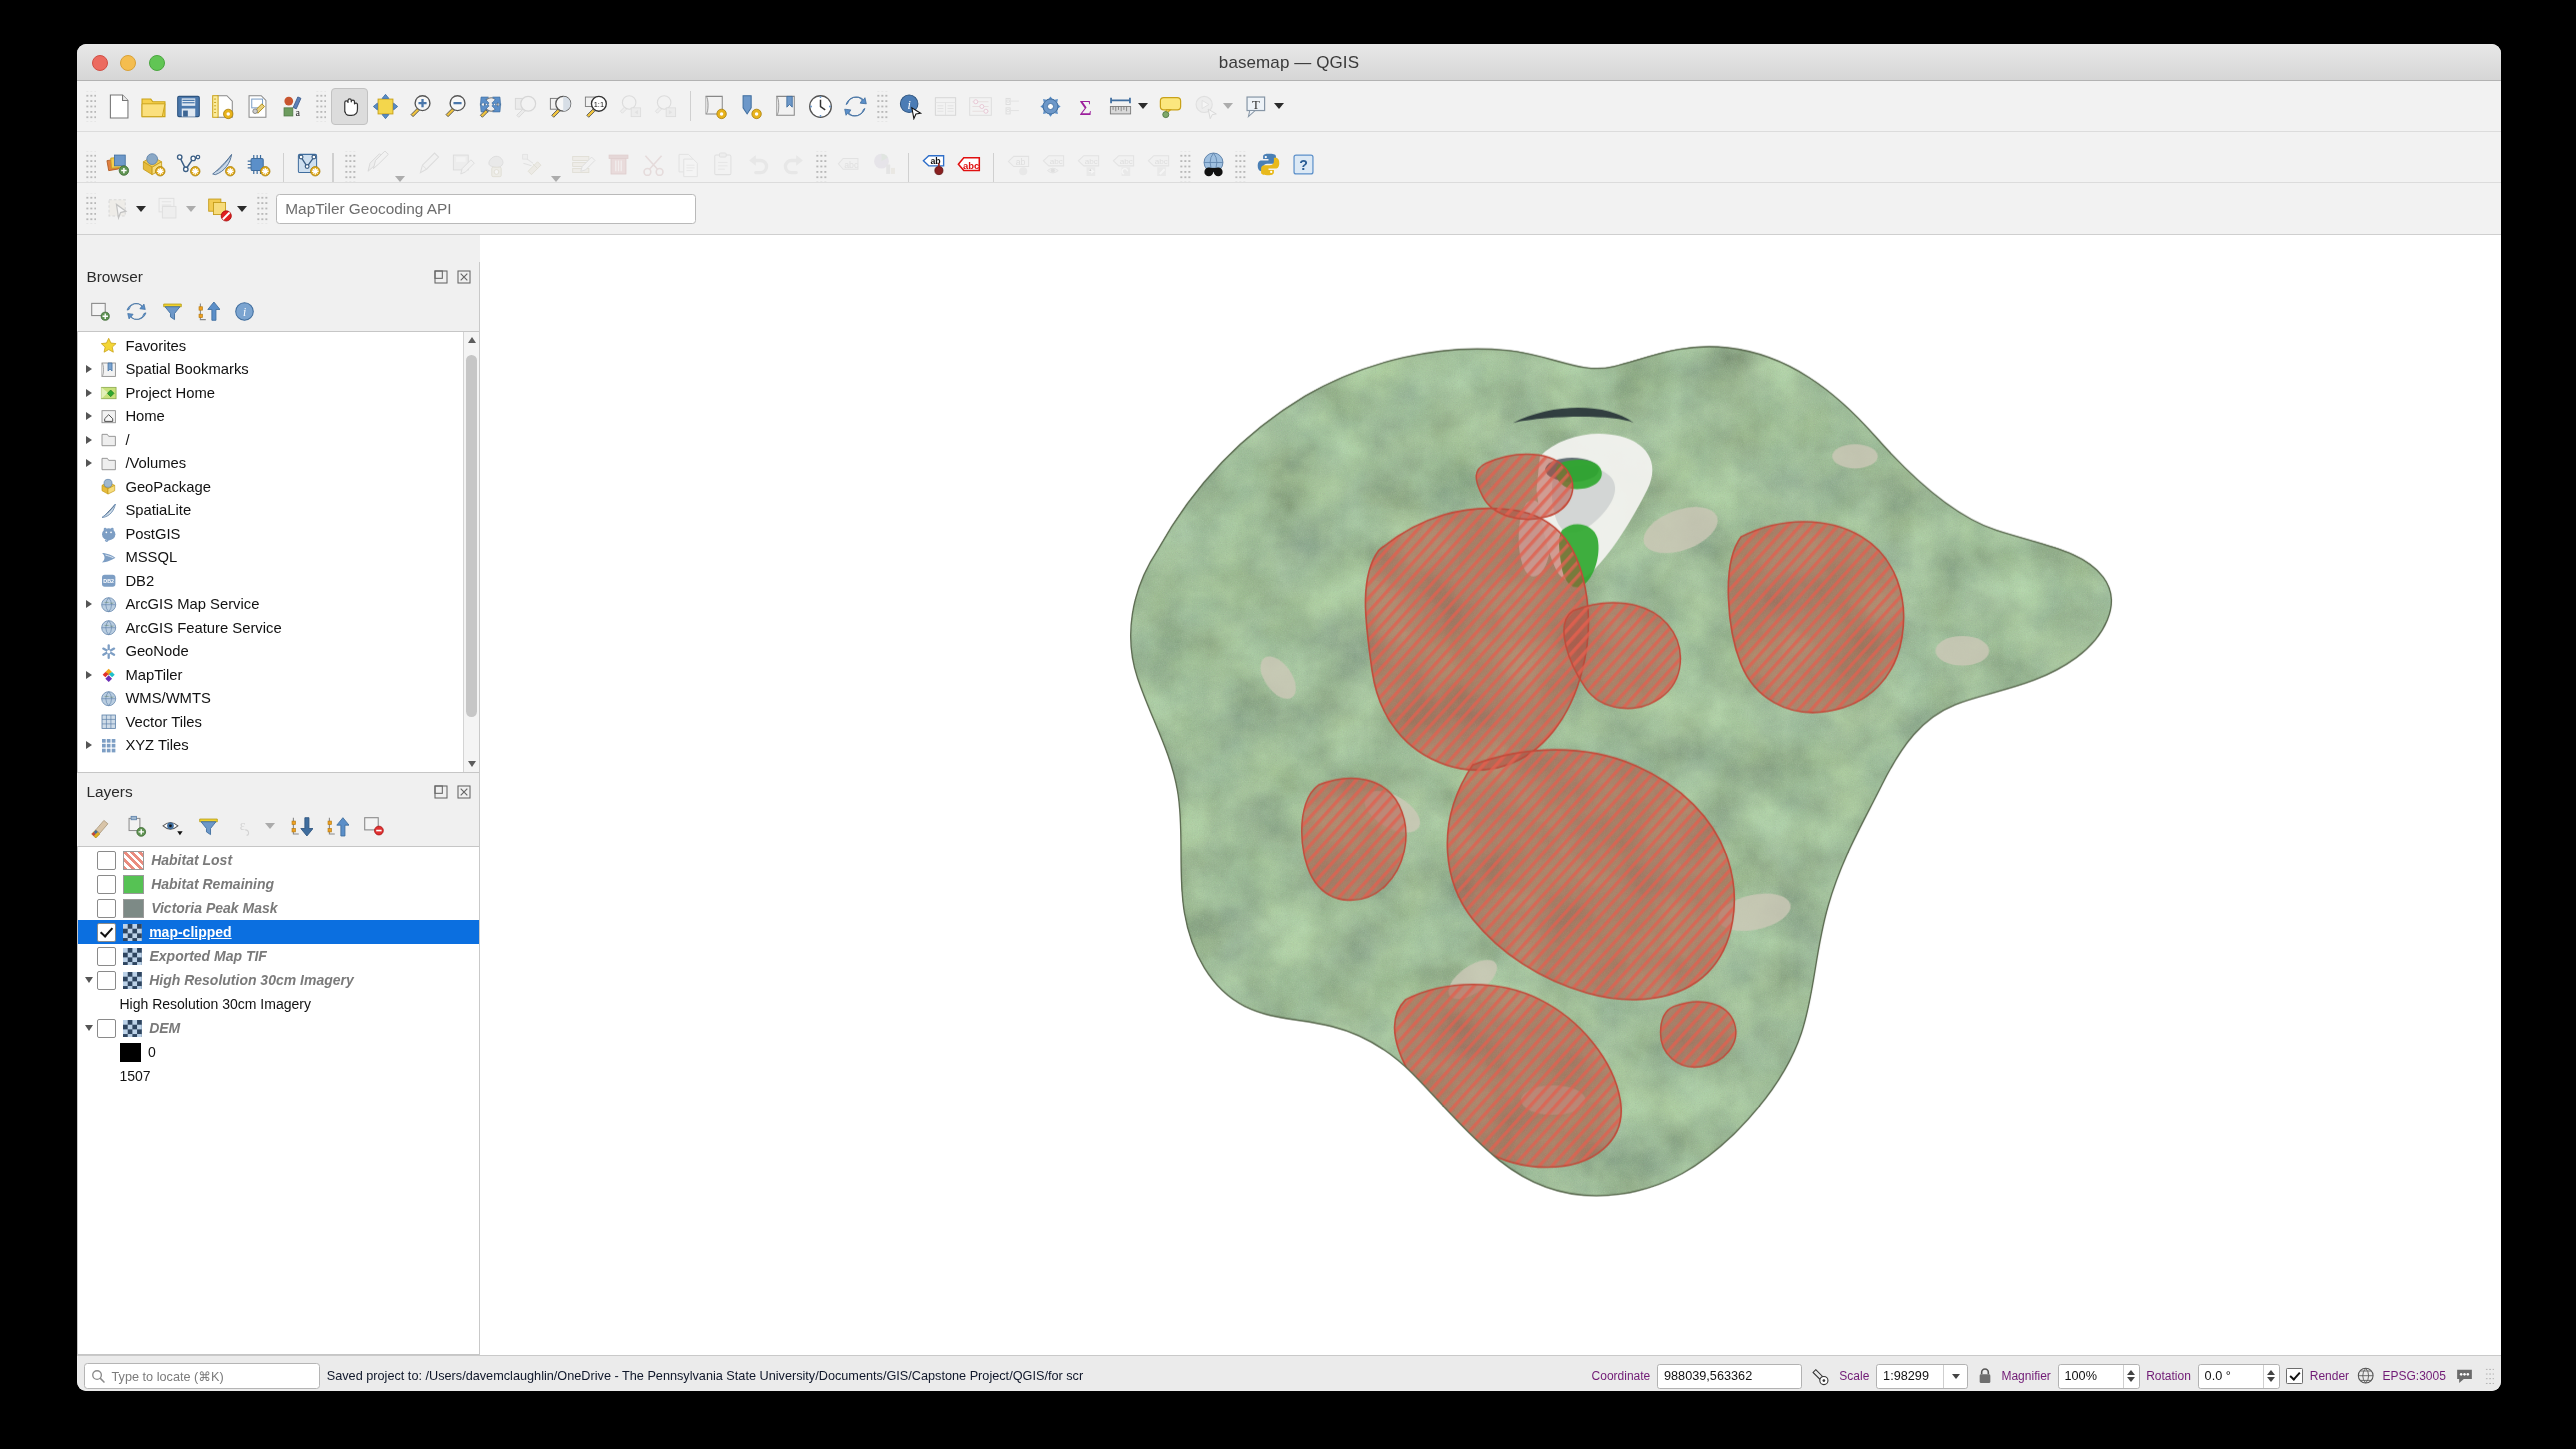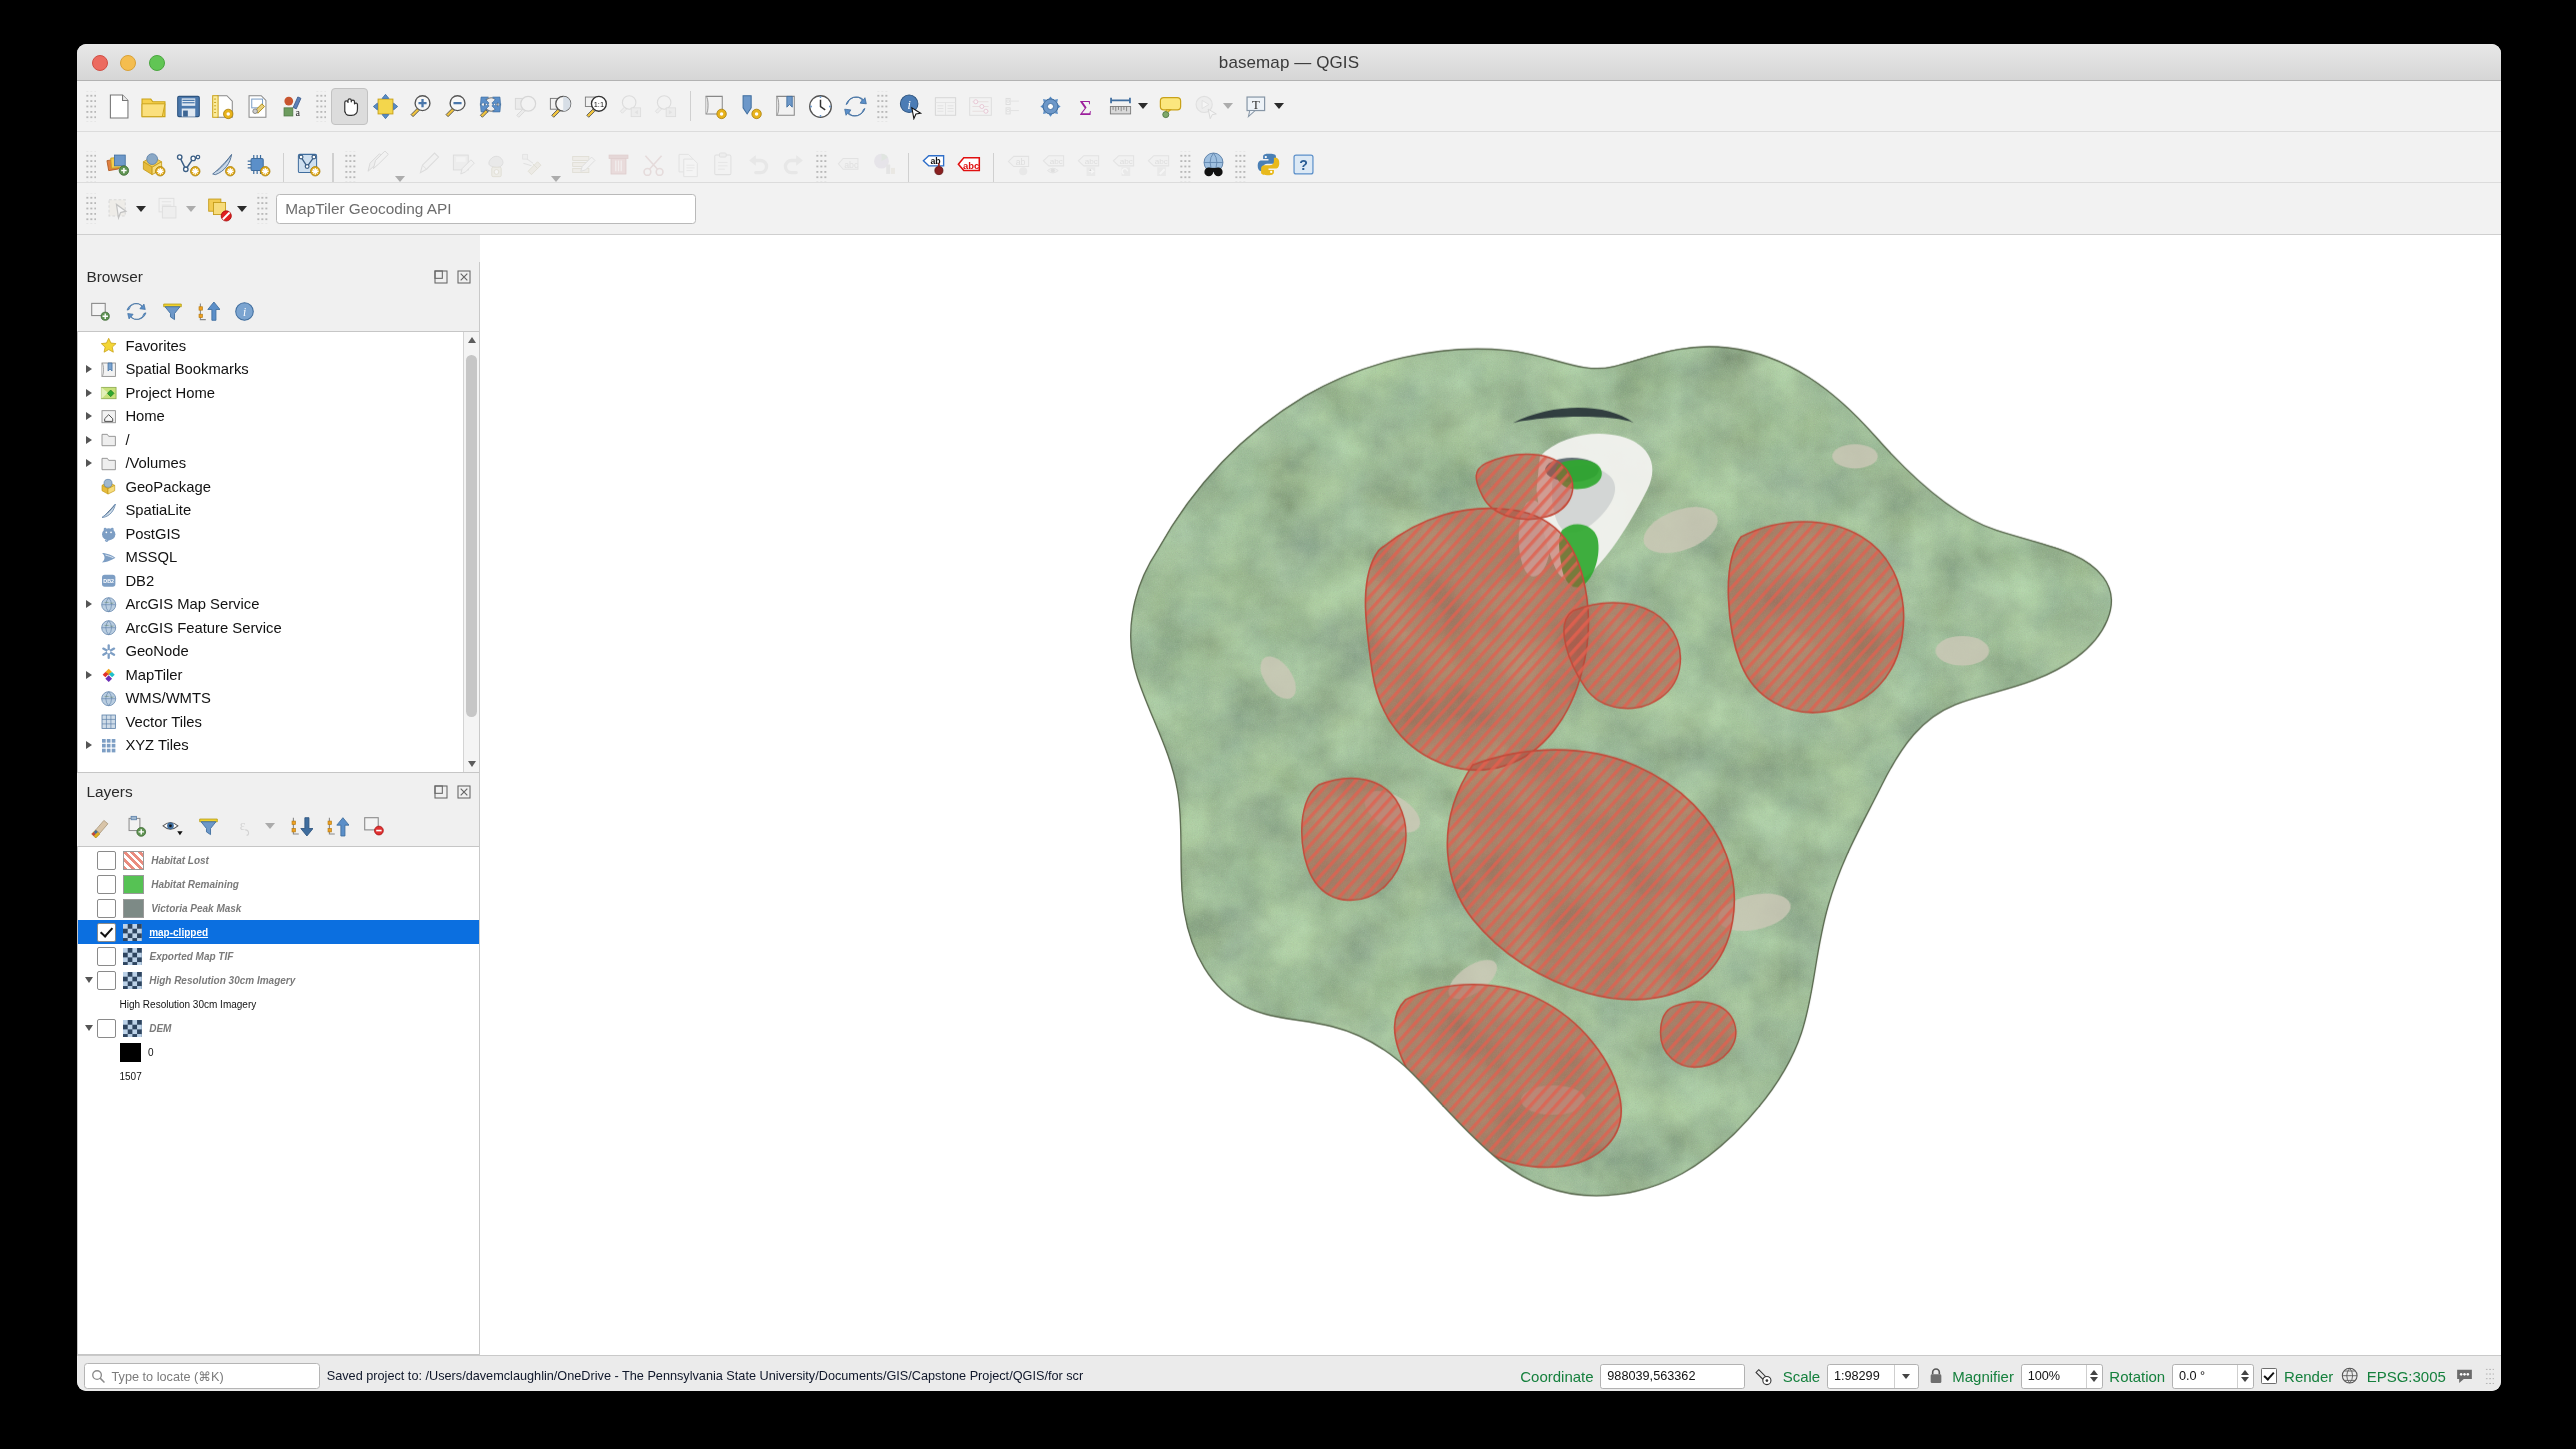--- a/index.html
+++ b/index.html
@@ -86,21 +86,21 @@
   .vscroll .ar.dn{bottom:5.4px;border-top:6px solid #5c5c5c;}
 
   
   .layer-row{height:24px;display:flex;align-items:center;font-size:14px;padding-left:2.7px;}
   .layer-row.selected{background:#0b6fe0;}
   .chk{width:17.4px;height:17.4px;border:0.7px solid #8a8a8a;background:#fff;border-radius:2px;
     flex:none;margin-right:6.7px;display:flex;align-items:center;justify-content:center;}
   .chk.on::after{content:"";width:5.4px;height:10px;border:solid #111;border-width:0 2px 2px 0;
     transform:rotate(42deg);margin-top:-2px;}
   .swatch{width:19px;height:17.4px;flex:none;margin-right:7.4px;border:0.7px solid #9a9a9a;}
-  .lname{font-style:italic;font-weight:bold;color:#7a7a7a;font-size:10px;white-space:nowrap;}
+  .lname{font-style:italic;font-weight:bold;color:#7a7a7a;font-size:14px;white-space:nowrap;}
   .lname.sel{color:#fff;text-decoration:underline;font-style:normal;}
   .lname.plain{font-style:normal;font-weight:normal;color:#111;}
 
   
   .canvas{flex:1;background:#ffffff;position:relative;overflow:hidden;}
 
   
   .status{height:40px;display:flex;align-items:center;background:#ebebeb;
     border-top:0.7px solid #c9c9c9;padding:0 6.7px;font-size:13.4px;color:#111;gap:6.7px;}
   .locate{width:221px;height:24px;background:#fff;border:0.7px solid #b5b5b5;border-radius:3.4px;
@@ -108,21 +108,21 @@
   .locate span{font-size:12.7px;color:#7b7b7b;margin-left:5.4px;}
   .savedmsg{font-size:12.7px;color:#0f172a;white-space:nowrap;overflow:hidden;
     text-overflow:ellipsis;flex:1;min-width:0;}
   .field{height:23px;background:#fff;border:0.7px solid #b2b2b2;border-radius:2.7px;
     display:flex;align-items:center;padding:0 6px;font-size:12.7px;flex:none;}
   .stepper{width:14.8px;height:23px;display:flex;flex-direction:column;justify-content:center;
     align-items:center;gap:2.7px;border-left:0.7px solid #cfcfcf;flex:none;}
   .stepper i{width:0;height:0;border-left:4px solid transparent;border-right:4px solid transparent;}
   .stepper i.up{border-bottom:5.4px solid #444;}
   .stepper i.dn{border-top:5.4px solid #444;}
-  .slabel{font-size:15px;color:#15803d;flex:none;}
+  .slabel{font-size:12px;color:#701a75;flex:none;}
   .combobtn{width:23px;height:23px;border-left:0.7px solid #cfcfcf;display:flex;
     align-items:center;justify-content:center;flex:none;}
   .combobtn i{width:0;height:0;border-left:4.7px solid transparent;border-right:4.7px solid transparent;
     border-top:5.4px solid #444;}
   .schk{width:14.8px;height:14.8px;border:0.7px solid #6d6d6d;background:#fff;border-radius:1.3px;
     display:flex;align-items:center;justify-content:center;flex:none;}
   .schk::after{content:"";width:4px;height:8px;border:solid #111;border-width:0 2px 2px 0;
     transform:rotate(42deg);margin-top:-2px;}
   .endgrip{width:9.4px;height:17.4px;
     background-image:radial-gradient(circle,#b0b0b0 0.9px,transparent 1px);

